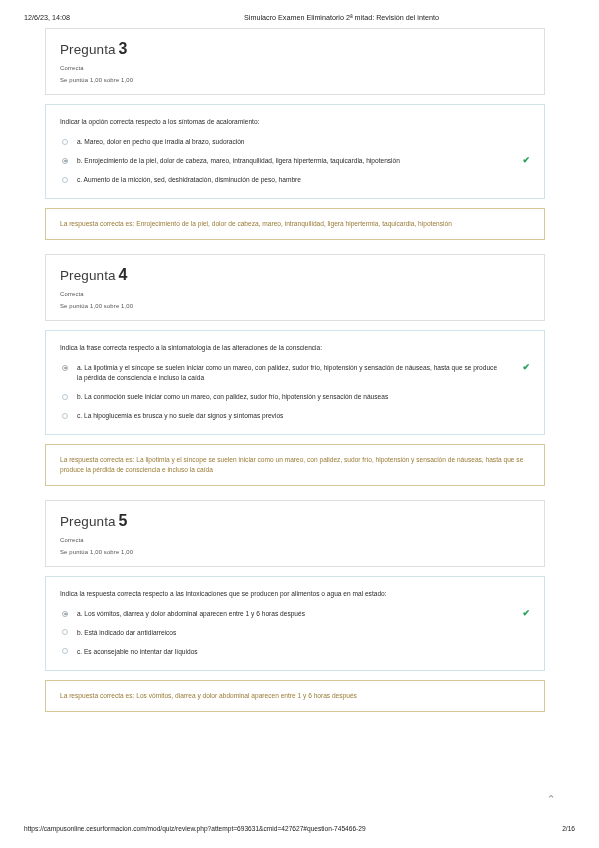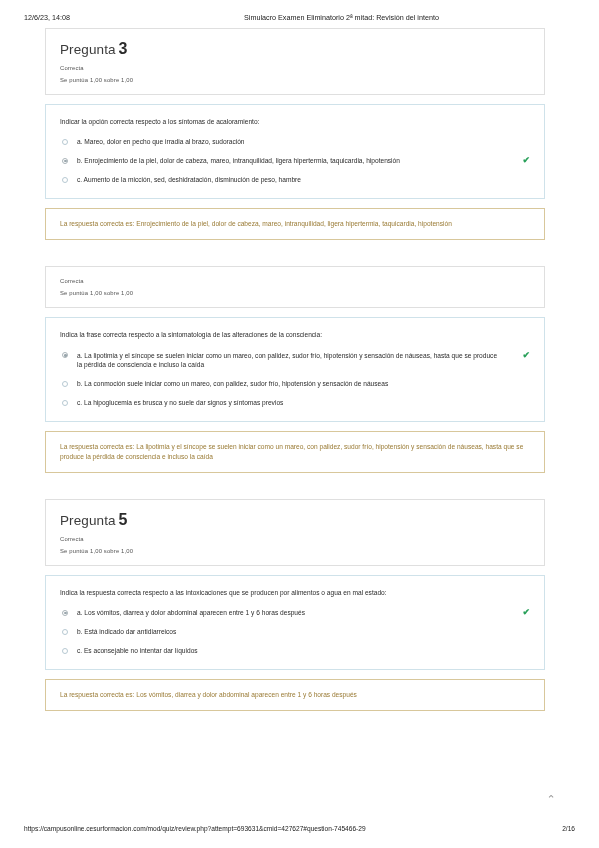--- a/index.html
+++ b/index.html
@@ -158,21 +158,21 @@
     border: 1px solid #d8c79b;
     background: #ffffff;
     margin-top: 9px;
     padding: 10px 14px 10px 14px;
     box-sizing: border-box;
     font-size: 6.6px;
     line-height: 1.5;
     color: #9a7b35;
   }
 
-  .q-wrap { margin-bottom: 26px; }
+  .q-wrap { margin-bottom: 14px; }
   .q-wrap:last-child { margin-bottom: 0; }
 
   
   .print-footer {
     position: absolute;
     left: 0;
     bottom: 11px;
     width: 599px;
     height: 12px;
     font-size: 6.6px;
@@ -238,20 +238,23 @@
           <span>c. Aumento de la micción, sed, deshidratación, disminución de peso, hambre</span>
           <span class="tick"></span>
         </li>
       </ul>
     </div>
     <div class="q-feedback">La respuesta correcta es: Enrojecimiento de la piel, dolor de cabeza, mareo, intranquilidad, ligera hipertermia, taquicardia, hipotensión</div>
   </div>
 
   <div class="q-wrap">
     <div class="q-info">
+      <div class="q-title">
+        <span>Pregunta</span><span class="q-num">4</span>
+      </div>
       <div class="q-state">Correcta</div>
       <div class="q-grade">Se puntúa 1,00 sobre 1,00</div>
     </div>
     <div class="q-body">
       <p class="q-text">Indica la frase correcta respecto a la sintomatología de las alteraciones de la consciencia:</p>
       <ul class="answers">
         <li class="answer">
           <span class="radio checked"></span>
           <span>a. La lipotimia y el síncope se suelen iniciar como un mareo, con palidez, sudor frío, hipotensión y sensación de náuseas, hasta que se produce la pérdida de consciencia e incluso la caída</span>
           <span class="tick">✔</span>

